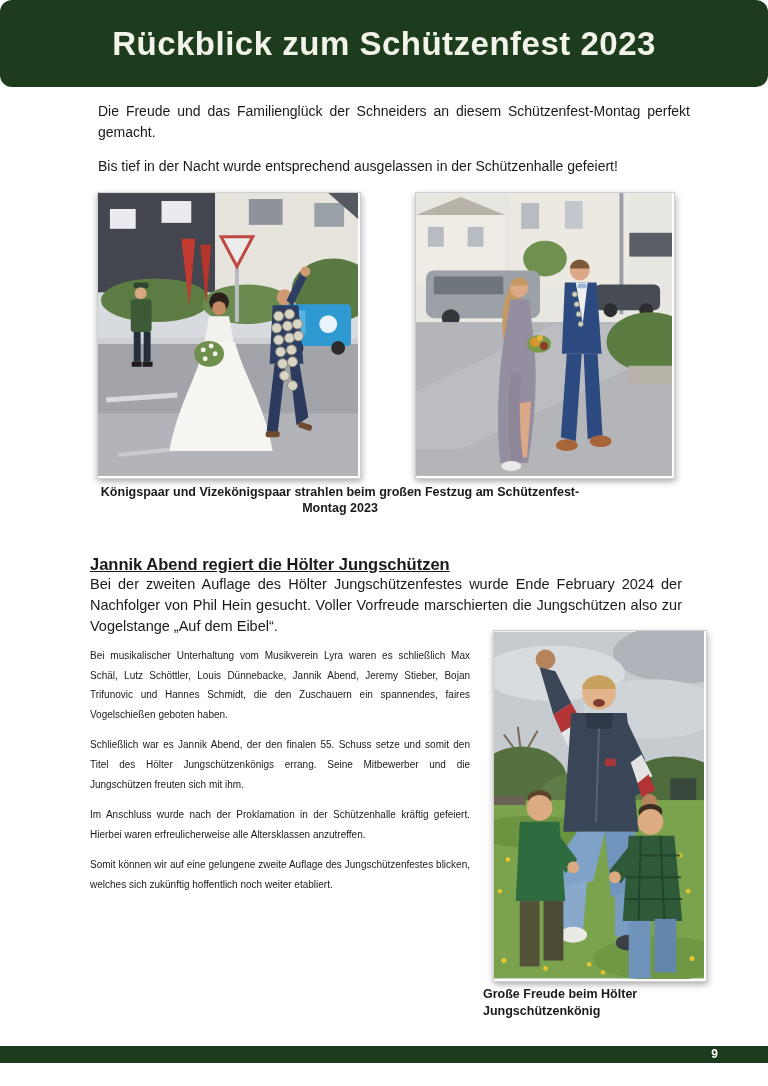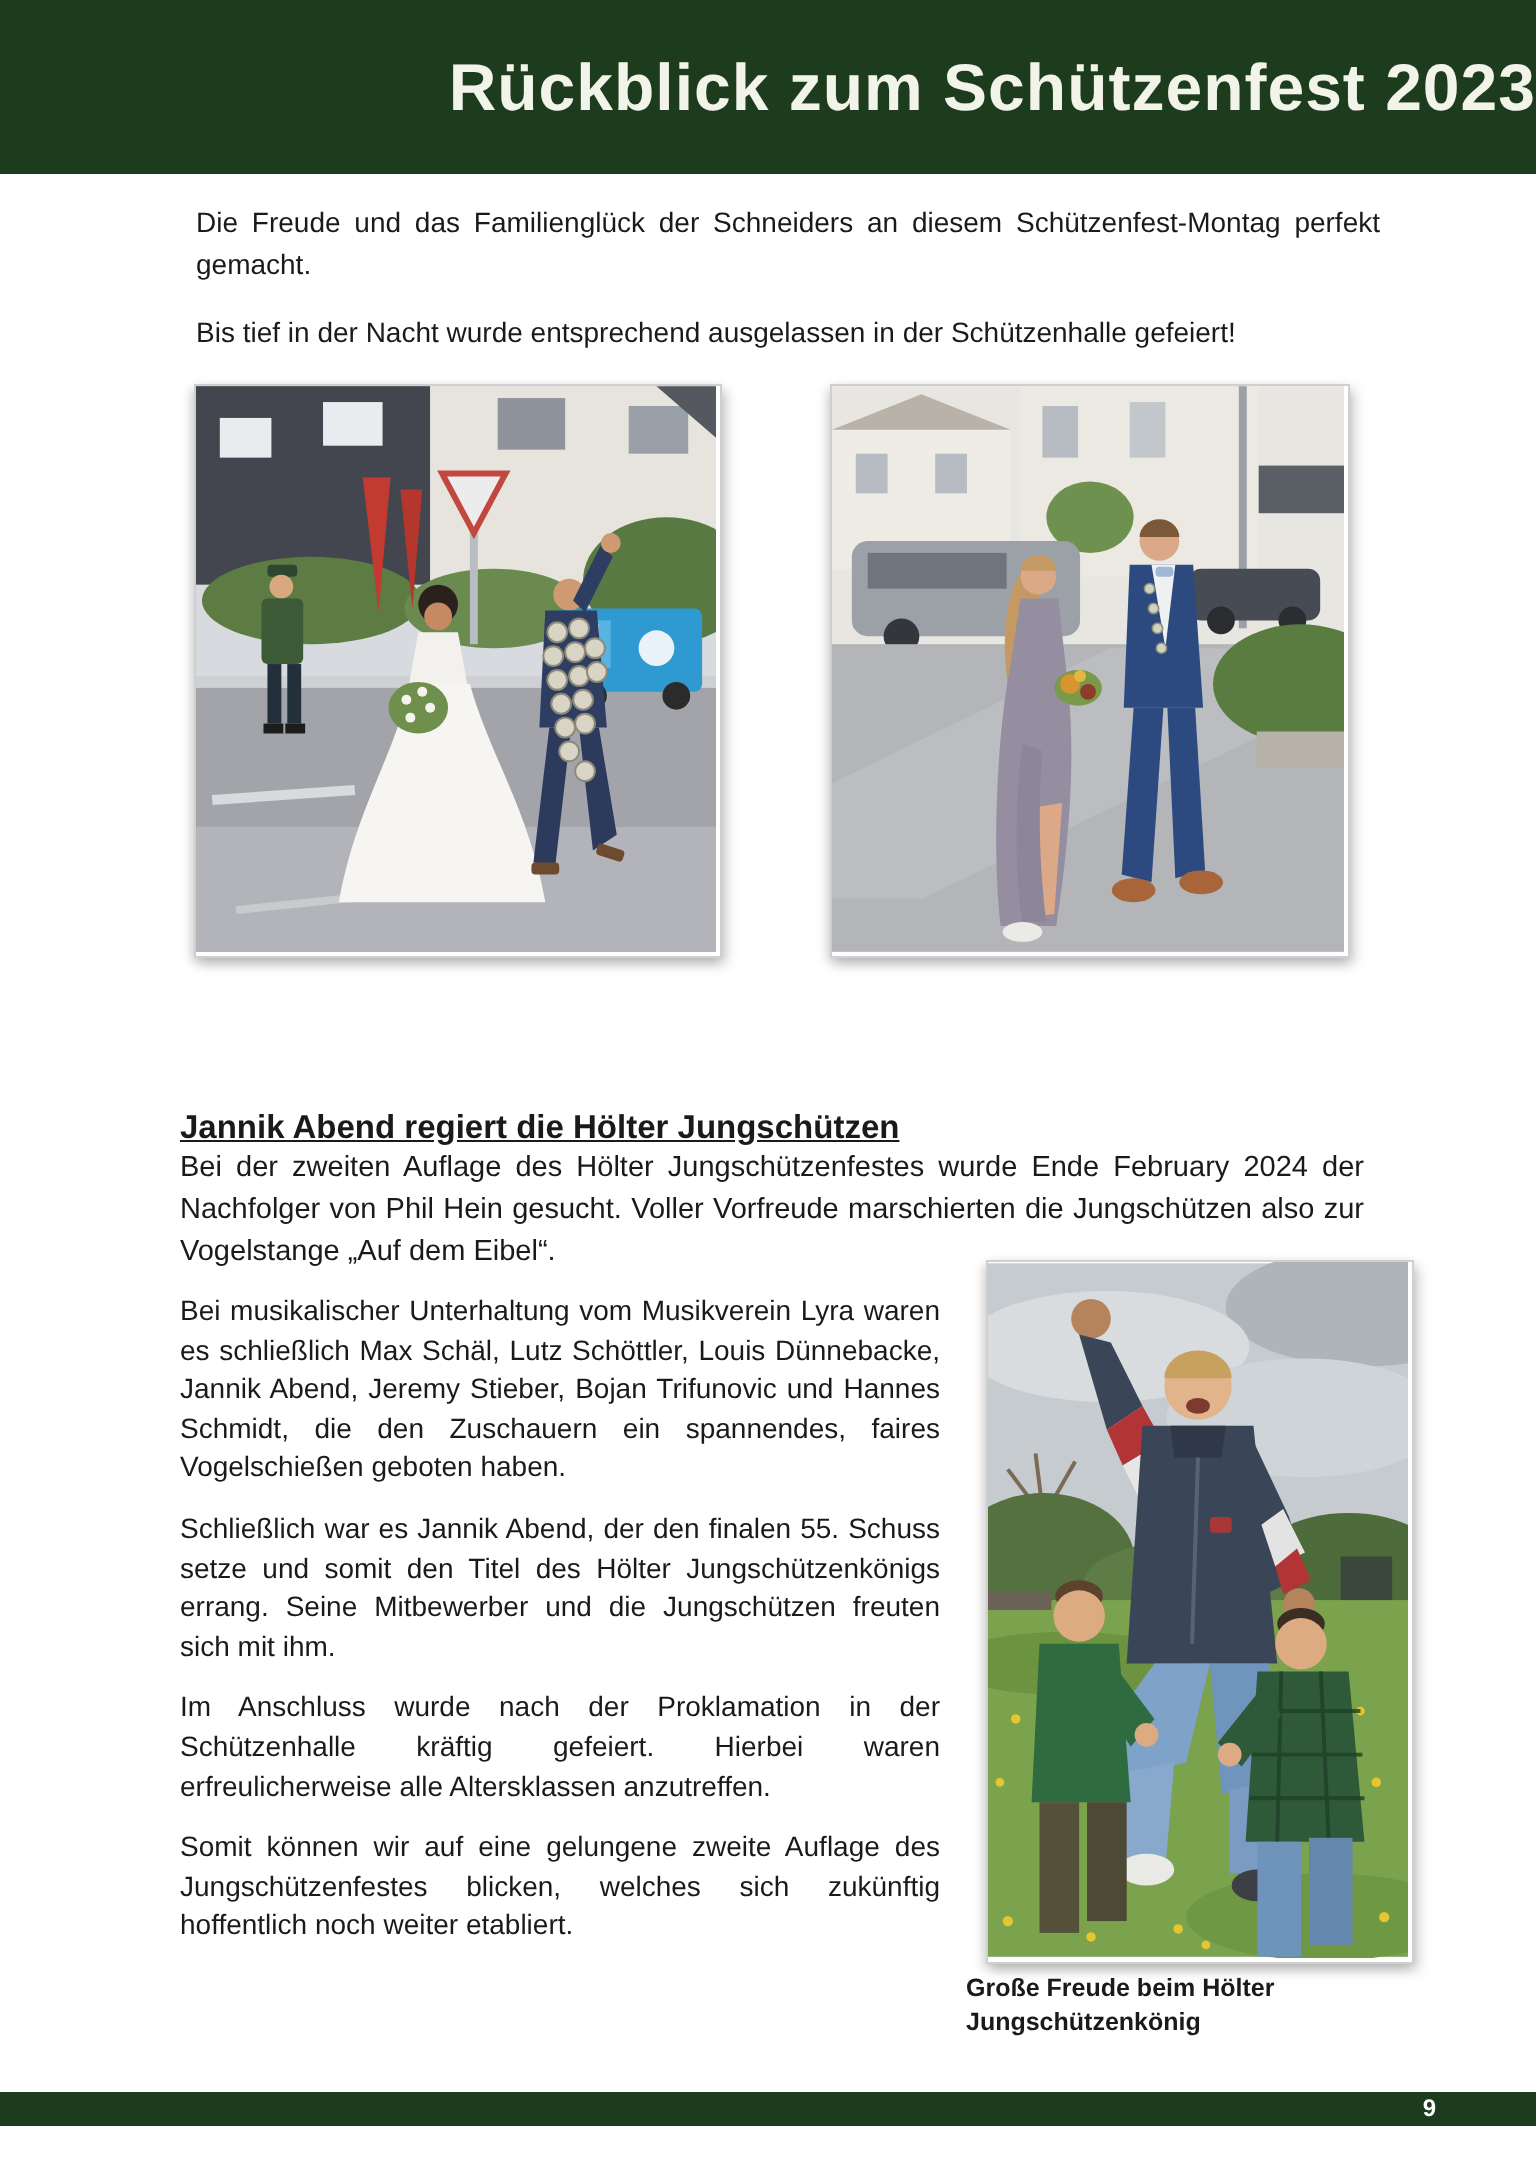--- a/index.html
+++ b/index.html
@@ -9,21 +9,21 @@
     width:768px;height:1086px;
     background:#ffffff;
     font-family:"Liberation Sans","DejaVu Sans",sans-serif;
     color:#1a1a1a;
     overflow:hidden;
   }
   
   .banner{
     position:absolute;left:0;top:0;width:768px;height:87px;
     background:#1d3c1d;
-    display:flex;align-items:center;justify-content:flex-end;
+    display:flex;align-items:center;justify-content:center;border-radius:12px;
   }
   .banner h1{
     margin:0;font-size:33px;font-weight:bold;color:#f2f3e9;letter-spacing:.5px;
   }
   .footer-bar{
     position:absolute;left:0;top:1046px;width:768px;height:17px;
     background:#1d3c1d;
     display:flex;align-items:center;justify-content:flex-end;
   }
   .footer-bar .pageno{
@@ -44,21 +44,21 @@
     position:absolute;left:90px;top:541px;width:500px;
     text-align:left;font-weight:bold;font-size:16.5px;
     text-decoration:underline;
   }
   .section-p1{
     position:absolute;left:90px;top:574px;width:592px;
     font-size:14.5px;line-height:21px;margin:0;
   }
   .left-col{
     position:absolute;left:90px;top:646px;width:380px;
-    font-size:14px;line-height:19.6px;
+    font-size:10px;line-height:19.6px;
   }
   .left-col p{margin:0 0 11px 0;}
   .jung-caption{
     position:absolute;left:483px;top:986px;width:232px;
     text-align:left;font-weight:bold;font-size:12.5px;line-height:17px;
   }
   
   .photo{
     position:absolute;background:#fff;
     border:1px solid #cfcfcf;
@@ -206,20 +206,21 @@
         <circle cx="164" cy="122" r="2.6"></circle>
           <circle cx="166" cy="132" r="2.6"></circle>
       </g>
       <path d="M152,162 L167,162 L161,250 L146,246 Z" fill="#2c4a80"></path>
       <path d="M169,162 L183,162 L188,244 L173,248 Z" fill="#2c4a80"></path>
       <ellipse cx="152" cy="254" rx="11" ry="6" fill="#a8653a"></ellipse>
       <ellipse cx="186" cy="250" rx="11" ry="6" fill="#a8653a"></ellipse>
     </svg>
   </figure>
 
+  <div class="festzug-caption">Königspaar und Vizekönigspaar strahlen beim großen Festzug am Schützenfest-Montag 2023</div>
 
   <h2 class="section-heading">Jannik Abend regiert die Hölter Jungschützen</h2>
 
   <p class="section-p1 just">Bei der zweiten Auflage des Hölter Jungschützenfestes wurde Ende February 2024 der Nachfolger von Phil Hein gesucht. Voller Vorfreude marschierten die Jungschützen also zur Vogelstange „Auf dem Eibel“.</p>
 
   <div class="left-col">
     <p class="just">Bei musikalischer Unterhaltung vom Musikverein Lyra waren es schließlich Max Schäl, Lutz Schöttler, Louis Dünnebacke, Jannik Abend, Jeremy Stieber, Bojan Trifunovic und Hannes Schmidt, die den Zuschauern ein spannendes, faires Vogelschießen geboten haben.</p>
     <p class="just">Schließlich war es Jannik Abend, der den finalen 55. Schuss setze und somit den Titel des Hölter Jungschützenkönigs errang. Seine Mitbewerber und die Jungschützen freuten sich mit ihm.</p>
     <p class="just">Im Anschluss wurde nach der Proklamation in der Schützenhalle kräftig gefeiert. Hierbei waren erfreulicherweise alle Altersklassen anzutreffen.</p>
     <p class="just">Somit können wir auf eine gelungene zweite Auflage des Jungschützenfestes blicken, welches sich zukünftig hoffentlich noch weiter etabliert.</p>

